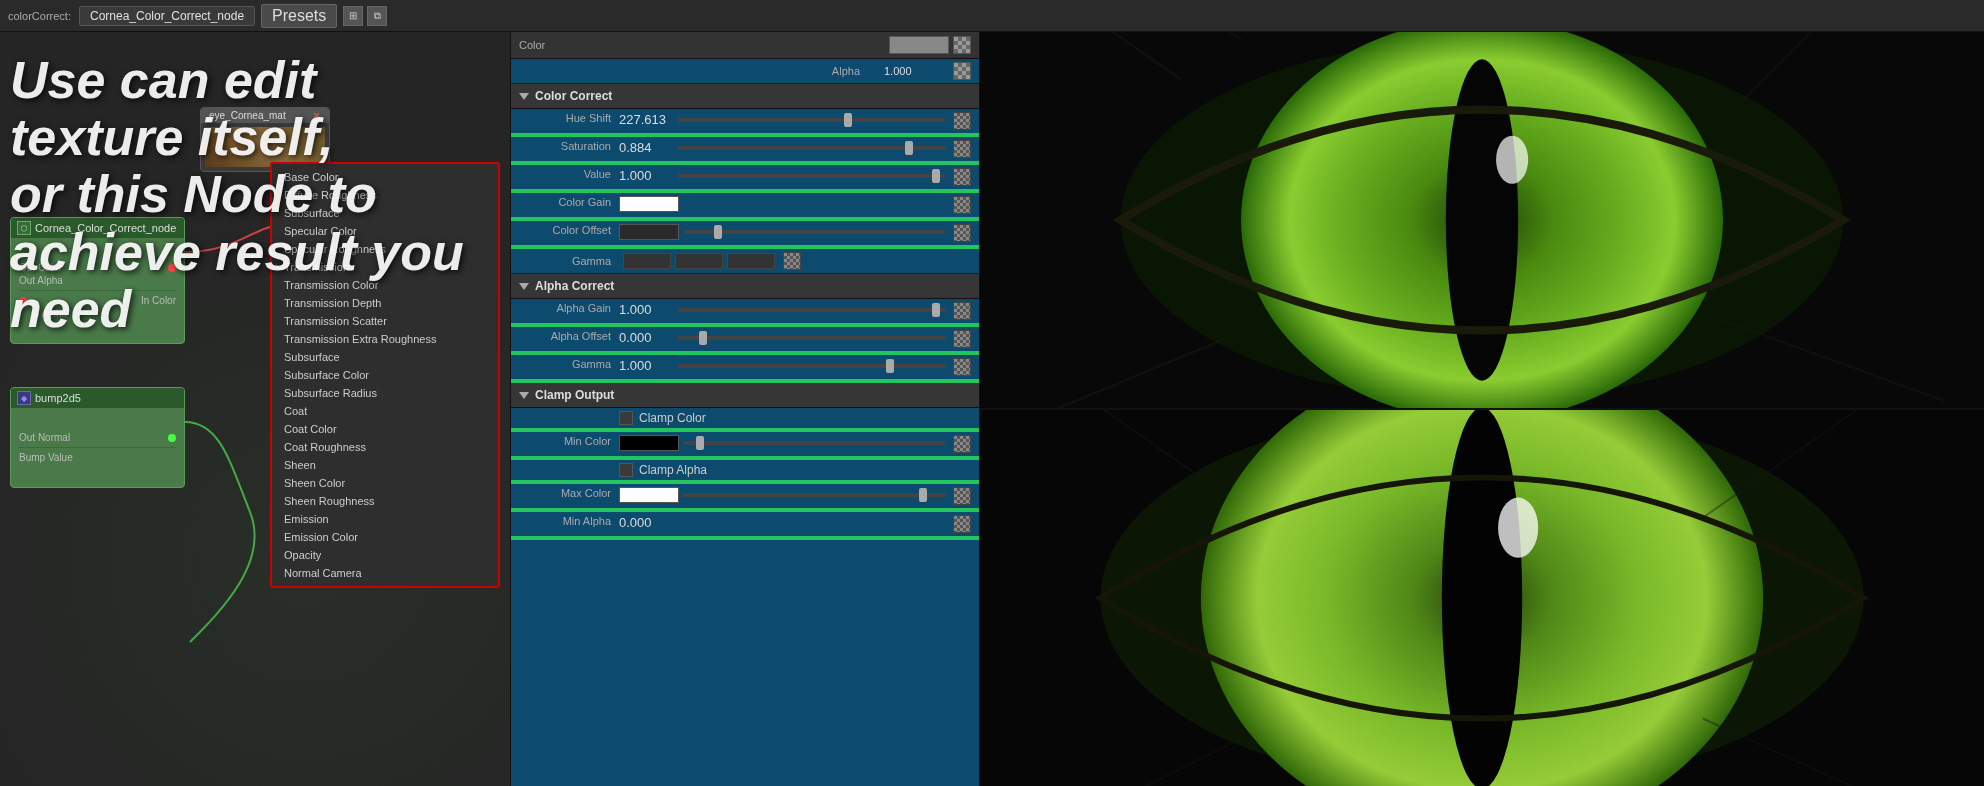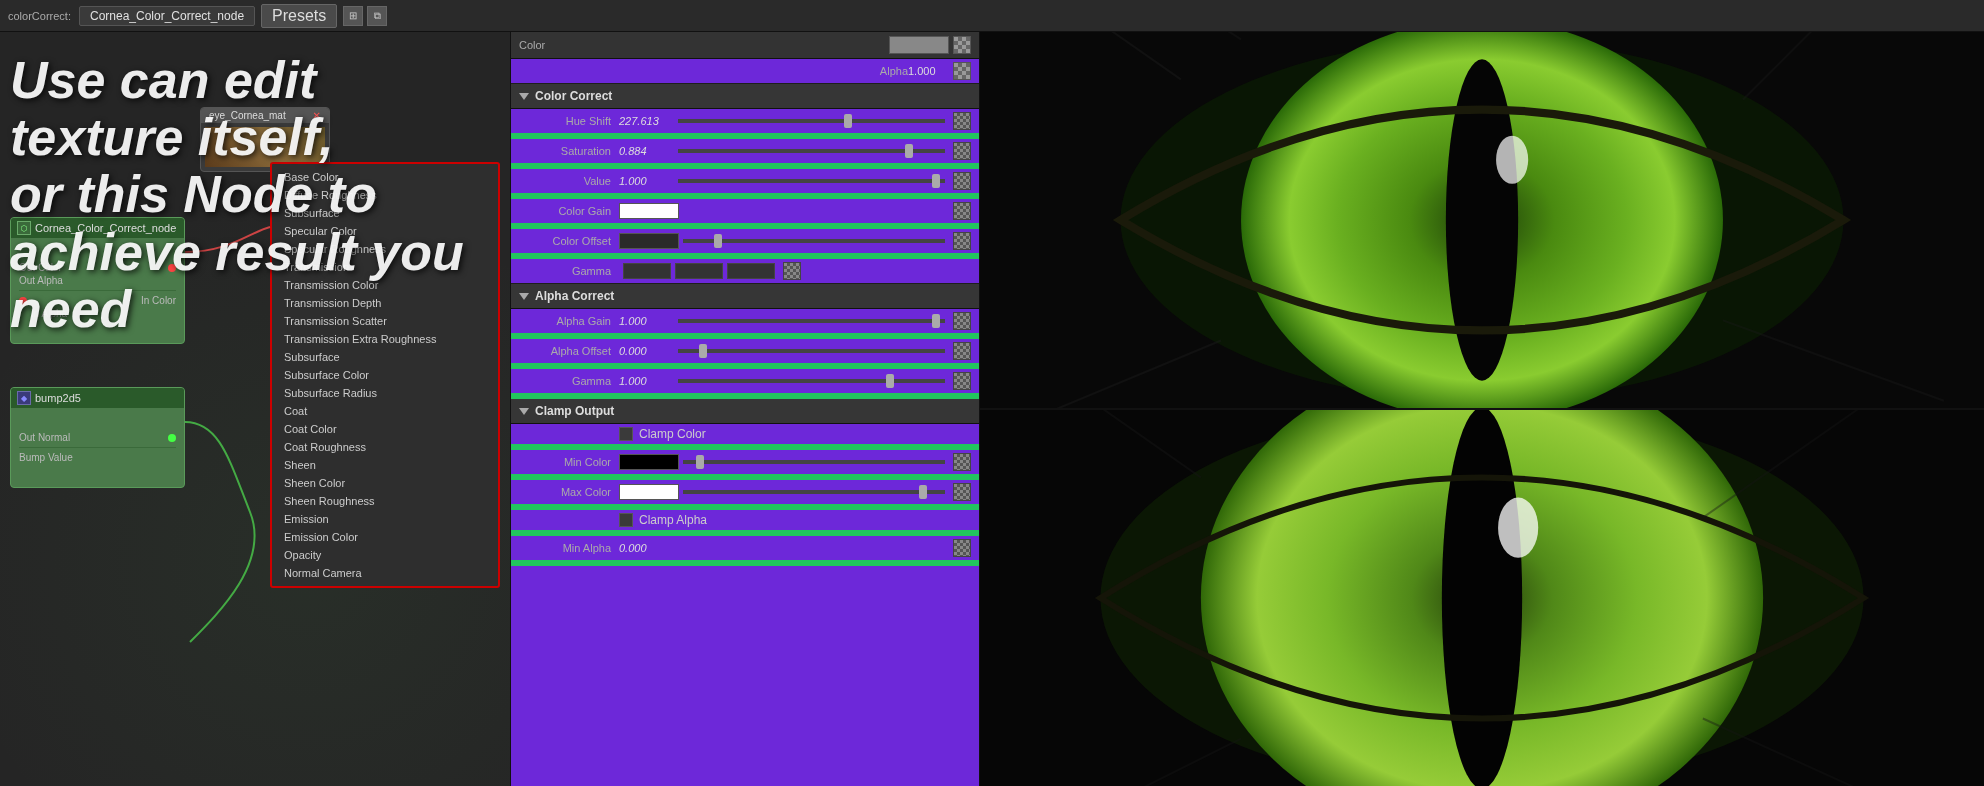--- a/index.html
+++ b/index.html
@@ -234,21 +234,21 @@
       top: 0; left: 0;
       width: 100%;
       height: 100%;
       pointer-events: none;
     }
 
     
     .properties-panel {
       width: 470px;
       flex-shrink: 0;
-      background: #6d28d9;
+      background: #0c4a6e;
       border-left: 1px solid #111;
       border-right: 1px solid #111;
       overflow-y: auto;
       overflow-x: hidden;
     }
     .properties-panel::-webkit-scrollbar { width: 8px; }
     .properties-panel::-webkit-scrollbar-track { background: #222; }
     .properties-panel::-webkit-scrollbar-thumb { background: #555; }
 
     
@@ -299,39 +299,37 @@
     }
     .section-title {
       font-size: 12px;
       color: #ddd;
       font-weight: bold;
     }
 
     
     .prop-row {
       display: flex;
-      align-items: center;
       padding: 3px 8px;
-      border-bottom: 6px solid #22c55e;
+      border-bottom: 4px solid #22c55e;
       min-height: 24px;
     }
     .prop-label {
       width: 100px;
       text-align: right;
       padding-right: 8px;
       font-size: 11px;
       color: #aaa;
       flex-shrink: 0;
     }
     .prop-value {
       width: 55px;
-      font-size: 11px;
+      font-size: 13px;
       color: #ddd;
       flex-shrink: 0;
-      font-style: italic;
     }
     .prop-color-swatch {
       width: 60px;
       height: 16px;
       border: 1px solid #555;
       flex-shrink: 0;
     }
     .prop-checker {
       width: 18px;
       height: 18px;
@@ -422,21 +420,21 @@
       border-radius: 2px;
       cursor: pointer;
     }
 
     .alpha-row {
       display: flex;
       align-items: center;
       justify-content: flex-end;
       padding: 3px 8px;
       border-bottom: 1px solid #1e1e1e;
-      gap: 0;
+      gap: 24px;
     }
     .alpha-label { font-size: 11px; color: #aaa; }
     .alpha-value { font-size: 11px; color: #ddd; width: 45px; }
   </style>
 </head>
 <body>
 
 <div class="top-bar">
   <span class="top-bar-label">colorCorrect:</span>
   <div class="top-bar-node-name">Cornea_Color_Correct_node</div>
@@ -678,36 +676,36 @@
       <div class="prop-color-swatch" style="background:#000000;"></div>
       <div class="slider-container">
         <div class="slider-bg">
           <div class="slider-knob" style="left: 5%;"></div>
         </div>
       </div>
       <div class="prop-checker"></div>
     </div>
 
     <div class="prop-row">
-      <span class="prop-label">Max Color</span>
-      <div class="prop-color-swatch" style="background:#ffffff;"></div>
-      <div class="slider-container">
-        <div class="slider-bg">
-          <div class="slider-knob" style="left: 90%;"></div>
-        </div>
-      </div>
-      <div class="prop-checker"></div>
-    </div>
-
-    <div class="prop-row">
       <span class="prop-label"></span>
       <div class="checkbox-row">
         <div class="prop-checkbox"></div>
         <span>Clamp Alpha</span>
       </div>
+    </div>
+
+    <div class="prop-row">
+      <span class="prop-label">Max Color</span>
+      <div class="prop-color-swatch" style="background:#ffffff;"></div>
+      <div class="slider-container">
+        <div class="slider-bg">
+          <div class="slider-knob" style="left: 90%;"></div>
+        </div>
+      </div>
+      <div class="prop-checker"></div>
     </div>
 
     <div class="prop-row">
       <span class="prop-label">Min Alpha</span>
       <span class="prop-value">0.000</span>
       <div style="flex:1;"></div>
       <div class="prop-checker"></div>
     </div>
 
   </div>

